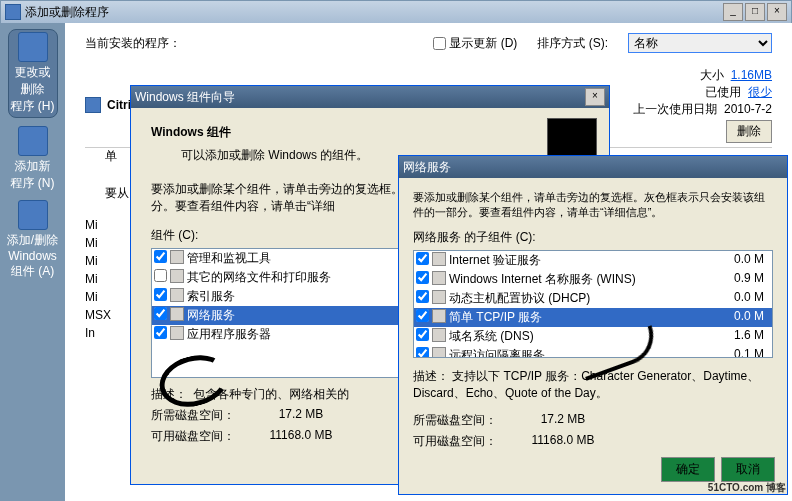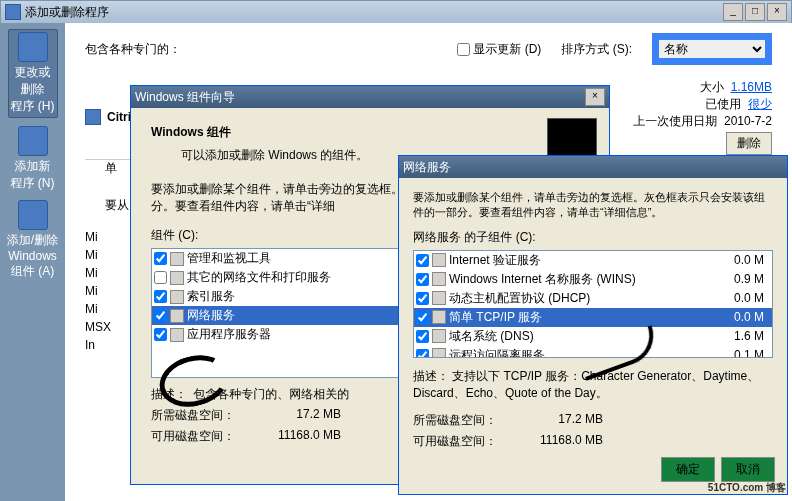--- a/index.html
+++ b/index.html
@@ -9,48 +9,48 @@
 .titlebar.dark{background:linear-gradient(#5b7a9d,#3d5a7a)}
 .titlebar .ticon{width:16px;height:16px;background:#4a7bc0;border:1px solid #2a5b9a;margin-right:4px;display:inline-block}
 .titlebar .sp{flex:1}
 .tbtn{width:20px;height:18px;background:#d6d3ce;border:1px solid #888;margin-left:2px;text-align:center;line-height:14px;color:#000;font-size:10px;cursor:pointer}
 .main{position:absolute;top:0;left:0;right:0;height:23px;border:1px solid #7a96b0}
 .main .titlebar{background:linear-gradient(#c5d4e4,#a8bdd4);color:#000}
 .mainbody{position:absolute;top:23px;left:0;right:0;bottom:0;display:flex}
 .sidepanel{width:65px;background:#7a96b0;padding:6px 2px;display:flex;flex-direction:column;align-items:center;gap:8px}
 .sideitem{text-align:center;color:#fff;font-size:11px;cursor:pointer}
 .sideitem .ic{width:30px;height:30px;background:#4a7bc0;border:1px solid #2a5b9a;margin:0 auto 2px;border-radius:3px}
-.sideitem.sel{background:#5b7a9d;border:1px solid #3a5a7a;padding:2px;border-radius:2px}
+.sideitem.sel{background:#5b7a9d;border:1px solid #3a5a7a;padding:2px;border-radius:8px}
 .content{flex:1;padding:10px 20px;background:#fff}
 .row1{display:flex;align-items:center;gap:20px;margin-bottom:10px}
 .row1 label{display:flex;align-items:center;gap:3px}
-.row1 select{border:7px solid #3b82f6;padding:1px;width:120px}
+.row1 select{border:1px solid #3b82f6;padding:1px;width:144px}
 .program-hdr{display:flex;align-items:center;border-bottom:1px solid #ccc;padding:4px 0}
 .program-hdr .pic{width:16px;height:16px;background:#4a7bc0;border:1px solid #2a5b9a;margin-right:6px}
 .infocol{margin-left:auto;text-align:right;font-size:11px}
 .infocol a{color:#0054e3;text-decoration:underline;cursor:pointer}
 .delbtn{border:1px solid #888;background:#ece9d8;padding:2px 10px;margin-top:2px;cursor:pointer}
 .plist{margin-top:4px}
 .plist .pi{padding:2px 0;color:#000}
 .wiz{top:85px;left:130px;width:480px;height:400px}
 .wizbody{padding:16px 20px;position:relative;height:calc(100% - 22px)}
 .wizh{font-weight:bold;margin-bottom:6px}
 .wizd{margin-bottom:17px;margin-left:30px}
 .wizimg{position:absolute;right:12px;top:10px;width:50px;height:50px;background:#000;border:1px solid #555}
 .lbl{margin-bottom:4px}
 .listbox{border:1px solid #7a96b0;background:#fff;width:310px;height:130px;overflow:hidden}
-.lrow{display:flex;align-items:center;padding:1px 2px;gap:3px}
+.lrow{display:flex;align-items:flex-start;padding:1px 2px;gap:3px}
 .lrow.sel{background:#316ac5;color:#fff}
 .lrow input{margin:0}
 .lrow .ic{width:14px;height:14px;border:1px solid #888;background:#d6d3ce}
 .scratch{position:absolute;width:70px;height:50px;border:5px solid #000;border-radius:50%;border-right-color:transparent;transform:rotate(-15deg);pointer-events:none}
 .desc{margin-top:8px;font-size:11px}
 .diskrow{display:flex;margin-top:4px}
 .diskrow .dl{width:110px}
-.diskrow .dv{width:80px;text-align:right}
+.diskrow .dv{width:80px;text-align:center}
 .btnrow{position:absolute;bottom:12px;right:12px;display:flex;gap:6px}
 .btn{border:1px solid #888;background:#15803d;padding:3px 14px;cursor:pointer}
 .sub{top:155px;left:398px;width:390px;height:340px;border:1px solid #0054e3}
 .subbody{padding:12px 14px;height:calc(100% - 22px);position:relative}
 .subtxt{font-size:11px;line-height:1.4;margin-bottom:8px}
 .sublist{border:1px solid #7a96b0;background:#fff;height:108px;overflow:auto}
 .sublist .lrow{padding:1px 2px}
 .sublist .lrow .sz{margin-left:auto;padding-right:6px}
 .scribble{position:absolute;left:180px;top:160px;width:80px;height:30px;border-bottom:4px solid #000;border-right:4px solid #000;border-radius:0 0 30px 0;transform:rotate(-20deg);pointer-events:none}
 .wm{position:absolute;right:6px;bottom:6px;color:#000000;font-size:10px;font-weight:bold;opacity:.8;pointer-events:none}
@@ -74,21 +74,21 @@
 删除
 程序 (H)</span></div>
     <div class="sideitem"><div class="ic"></div><span style="white-space:pre-line">添加新
 程序 (N)</span></div>
     <div class="sideitem"><div class="ic"></div><span style="white-space:pre-line">添加/删除
 Windows
 组件 (A)</span></div>
   </div>
   <div class="content">
     <div class="row1">
-      <span>包含各种专门的：</span>
+      <span>当前安装的程序：</span>
       <span class="sp" style="flex:1"></span>
       <label>
           <input type="checkbox" style="">
           <span>显示更新 (D)</span>
         </label>
       <span>排序方式 (S):</span>
       <select><option>名称</option></select>
     </div>
     <div class="program-hdr">
       <span class="pic"></span>

